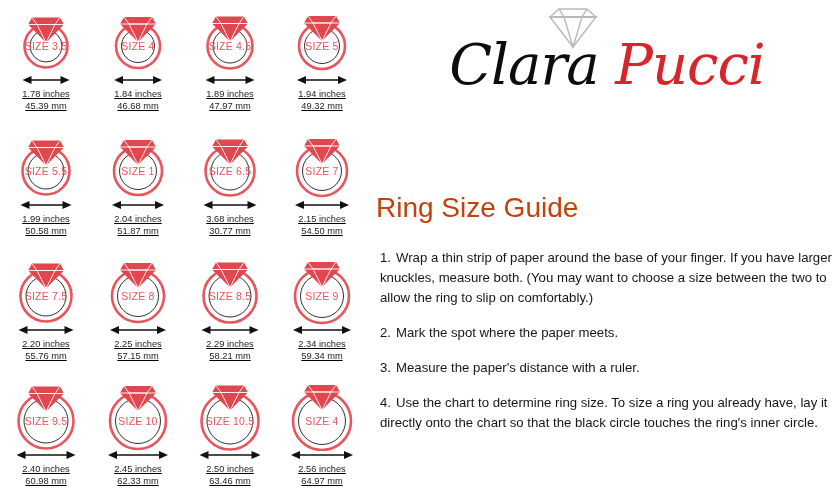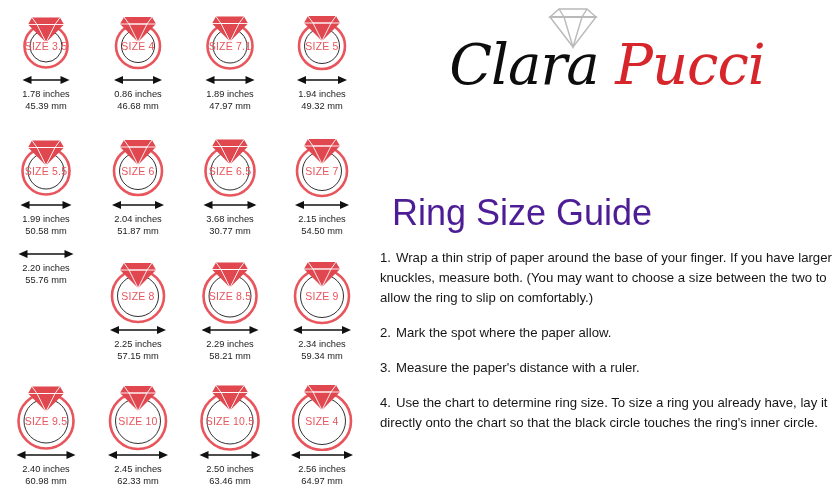--- a/index.html
+++ b/index.html
@@ -31,20 +31,21 @@
   .ring-row {
     display: flex;
     height: 125px;
   }
   .ring-cell {
     width: 92px;
     position: relative;
     display: flex;
     flex-direction: column;
     align-items: center;
+    text-decoration: underline;
   }
   .ring-art {
     position: relative;
     width: 86px;
     height: 74px;
     margin-top: 2px;
   }
   .ring-art svg {
     display: block;
   }
@@ -106,24 +107,24 @@
     font-size: 56px;
     font-weight: normal;
     letter-spacing: -1px;
     white-space: nowrap;
   }
   .logo-clara { color: #0d0d0d; }
   .logo-pucci { color: #d6262c; }
 
   .guide-title {
     position: absolute;
-    left: 20px;
+    left: 4px;
     top: 192px;
-    font-size: 36px;
-    color: #4c1d95;
+    font-size: 28px;
+    color: #c2410c;
     font-family: "Liberation Sans", sans-serif;
   }
   .steps {
     position: absolute;
     left: 8px;
     top: 248px;
     width: 452px;
   }
   .step {
     font-size: 13.2px;
@@ -183,39 +184,39 @@
             </svg>
             <div class="size-label">SIZE 4</div>
           </div>
           <div class="arrow-wrap"><svg width="86" height="14" viewBox="0 0 86 14">
               <defs></defs>
               <line x1="25" y1="7" x2="61" y2="7" stroke="#111" stroke-width="1.4"></line>
               <polygon points="19,7 28,3 28,11" fill="#111"></polygon>
               <polygon points="67,7 58,3 58,11" fill="#111"></polygon>
             </svg></div>
           <div class="measure">
-            <div>0.86 inches</div>
+            <div>1.84 inches</div>
             <div>46.68 mm</div>
           </div>
         </div>
         <div class="ring-cell">
           <div class="ring-art">
             <svg width="86" height="74" viewBox="0 0 86 74">
               <circle cx="43" cy="44" r="22.5" fill="none" stroke="#e8555c" stroke-width="2.6"></circle>
               <circle cx="43" cy="44" r="17" fill="none" stroke="#1a1a1a" stroke-width="0.9"></circle>
               <g fill="#e0474f">
                 <path d="M29 14.5 L57 14.5 L61 21.5 L43 39.5 L25 21.5 Z"></path>
               </g>
               <g stroke="#ffffff" stroke-width="0.9" fill="none">
                 <path d="M25 21.5 L61 21.5"></path>
                 <path d="M29 14.5 L34 21.5 L43 39.5 L52 21.5 L57 14.5"></path>
                 <path d="M34 21.5 L52 21.5"></path>
               </g>
             </svg>
-            <div class="size-label">SIZE 7.1</div>
+            <div class="size-label">SIZE 4.5</div>
           </div>
           <div class="arrow-wrap"><svg width="86" height="14" viewBox="0 0 86 14">
               <defs></defs>
               <line x1="24.5" y1="7" x2="61.5" y2="7" stroke="#111" stroke-width="1.4"></line>
               <polygon points="18.5,7 27.5,3 27.5,11" fill="#111"></polygon>
               <polygon points="67.5,7 58.5,3 58.5,11" fill="#111"></polygon>
             </svg></div>
           <div class="measure">
             <div>1.89 inches</div>
             <div>47.97 mm</div>
@@ -284,21 +285,21 @@
               <circle cx="43" cy="44" r="18.5" fill="none" stroke="#1a1a1a" stroke-width="0.9"></circle>
               <g fill="#e0474f">
                 <path d="M29 13 L57 13 L61 20 L43 38 L25 20 Z"></path>
               </g>
               <g stroke="#ffffff" stroke-width="0.9" fill="none">
                 <path d="M25 20 L61 20"></path>
                 <path d="M29 13 L34 20 L43 38 L52 20 L57 13"></path>
                 <path d="M34 20 L52 20"></path>
               </g>
             </svg>
-            <div class="size-label">SIZE 6</div>
+            <div class="size-label">SIZE 1</div>
           </div>
           <div class="arrow-wrap"><svg width="86" height="14" viewBox="0 0 86 14">
               <defs></defs>
               <line x1="23" y1="7" x2="63" y2="7" stroke="#111" stroke-width="1.4"></line>
               <polygon points="17,7 26,3 26,11" fill="#111"></polygon>
               <polygon points="69,7 60,3 60,11" fill="#111"></polygon>
             </svg></div>
           <div class="measure">
             <div>2.04 inches</div>
             <div>51.87 mm</div>
@@ -354,20 +355,35 @@
               <polygon points="70,7 61,3 61,11" fill="#111"></polygon>
             </svg></div>
           <div class="measure">
             <div>2.15 inches</div>
             <div>54.50 mm</div>
           </div>
         </div>
       </div>
       <div class="ring-row">
         <div class="ring-cell">
+          <div class="ring-art">
+            <svg width="86" height="74" viewBox="0 0 86 74">
+              <circle cx="43" cy="44" r="25.5" fill="none" stroke="#e8555c" stroke-width="2.6"></circle>
+              <circle cx="43" cy="44" r="20" fill="none" stroke="#1a1a1a" stroke-width="0.9"></circle>
+              <g fill="#e0474f">
+                <path d="M29 11.5 L57 11.5 L61 18.5 L43 36.5 L25 18.5 Z"></path>
+              </g>
+              <g stroke="#ffffff" stroke-width="0.9" fill="none">
+                <path d="M25 18.5 L61 18.5"></path>
+                <path d="M29 11.5 L34 18.5 L43 36.5 L52 18.5 L57 11.5"></path>
+                <path d="M34 18.5 L52 18.5"></path>
+              </g>
+            </svg>
+            <div class="size-label">SIZE 7.5</div>
+          </div>
           <div class="arrow-wrap"><svg width="86" height="14" viewBox="0 0 86 14">
               <defs></defs>
               <line x1="21.5" y1="7" x2="64.5" y2="7" stroke="#111" stroke-width="1.4"></line>
               <polygon points="15.5,7 24.5,3 24.5,11" fill="#111"></polygon>
               <polygon points="70.5,7 61.5,3 61.5,11" fill="#111"></polygon>
             </svg></div>
           <div class="measure">
             <div>2.20 inches</div>
             <div>55.76 mm</div>
           </div>
@@ -582,18 +598,18 @@
       </div>
       <div class="logo-text">
         <span class="logo-clara">Clara</span><span>&nbsp;</span><span class="logo-pucci">Pucci</span>
       </div>
     </div>
 
     <div class="guide-title">Ring Size Guide</div>
 
     <div class="steps" id="steps">
         <div class="step"><span class="num">1.</span><span>Wrap a thin strip of paper around the base of your finger. If you have larger knuckles, measure both. (You may want to choose a size between the two to allow the ring to slip on comfortably.)</span></div>
-        <div class="step"><span class="num">2.</span><span>Mark the spot where the paper allow.</span></div>
+        <div class="step"><span class="num">2.</span><span>Mark the spot where the paper meets.</span></div>
         <div class="step"><span class="num">3.</span><span>Measure the paper's distance with a ruler.</span></div>
         <div class="step"><span class="num">4.</span><span>Use the chart to determine ring size. To size a ring you already have, lay it directly onto the chart so that the black circle touches the ring's inner circle.</span></div>
       </div>
   </div>
 </div>
 
 </body></html>

